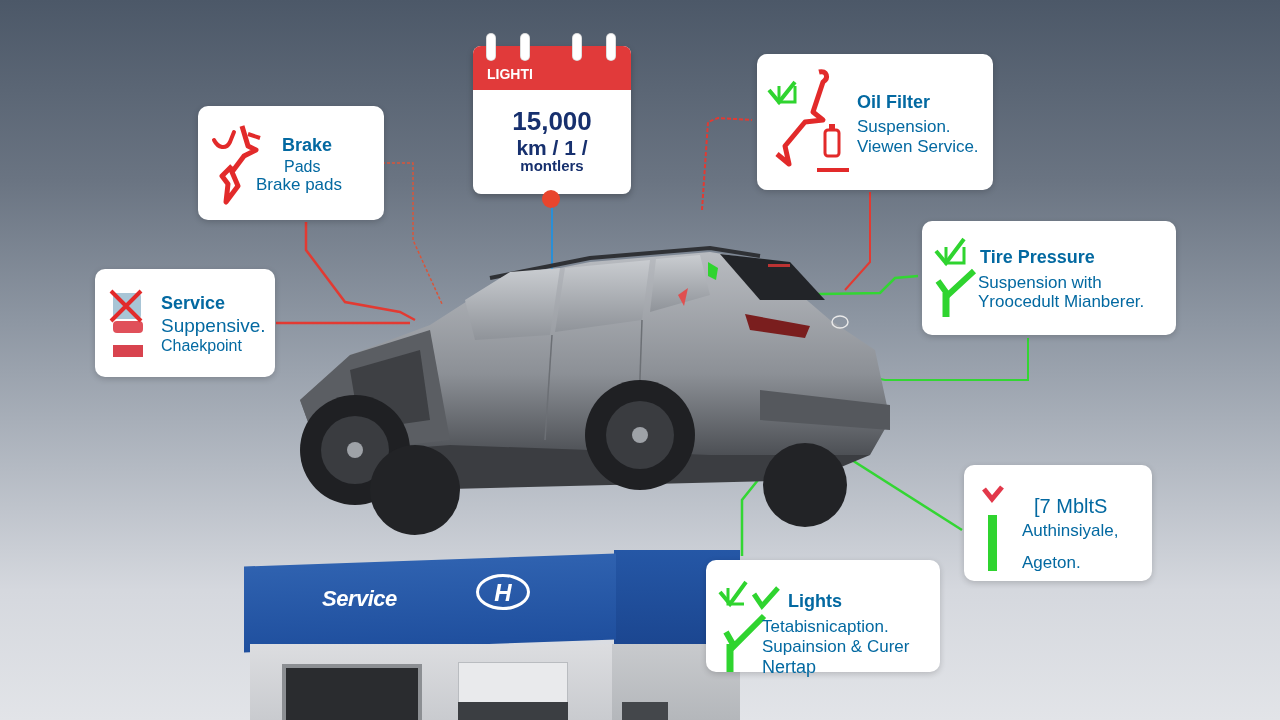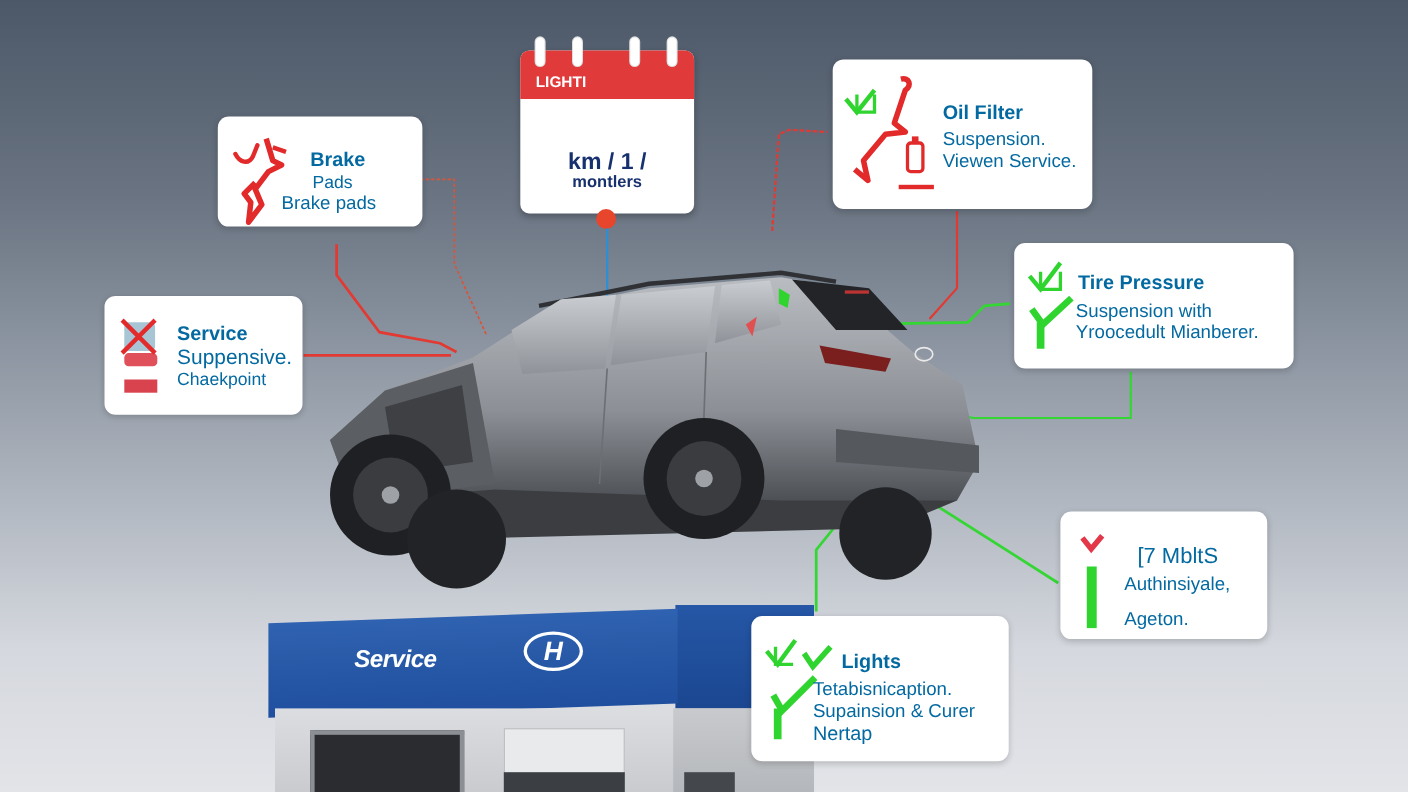--- a/index.html
+++ b/index.html
@@ -175,26 +175,27 @@
   <path d="M388,55 L398,48 L394,66 Z" fill="#e05050"></path>
 </svg>
 
 <div class="calendar">
   <div class="cal-head"></div>
   <div class="ring" style="left:14px"></div>
   <div class="ring" style="left:48px"></div>
   <div class="ring" style="left:100px"></div>
   <div class="ring" style="left:134px"></div>
   <div class="cal-label">LIGHTI</div>
+  <div class="cal-value" style="top:60px;font-size:26px">15,000</div>
   <div class="cal-value" style="top:92px;font-size:21px;line-height:20px">km / 1 /</div>
   <div class="cal-value" style="top:110px;font-size:15px;line-height:20px">montlers</div>
   <div class="cal-pin"></div>
 </div>
 
-<div class="card" style="left:198px;top:106px;width:186px;height:100px">
+<div class="card" style="left:198px;top:106px;width:186px;height:114px">
   <svg class="icon" style="left:10px;top:18px" width="70" height="84" viewBox="0 0 70 84">
     <path d="M6,16 C10,24 18,26 22,18 L26,8" stroke="#e22a2a" stroke-width="4" fill="none" stroke-linecap="round"></path>
     <path d="M34,2 L40,22 L48,26 L36,32 L24,48 L30,62 L18,78 L20,60 L14,52 L24,42" stroke="#e22a2a" stroke-width="5" fill="none" stroke-linejoin="round"></path>
     <path d="M40,10 L52,14" stroke="#e22a2a" stroke-width="4" fill="none"></path>
   </svg>
   <div class="text" style="left:84px;top:28px">
     <div class="title" style="font-weight:bold">Brake</div>
   </div>
   <div class="text line" style="left:86px;top:51px">Pads</div>
   <div class="text line" style="left:58px;top:69px;font-size:17px">Brake pads</div>
@@ -254,21 +255,21 @@
   <div class="sign-text">Service</div>
   <div class="logo"></div>
   <div class="wall"></div>
   <div class="wall-side"></div>
   <div class="door"></div>
   <div class="window-panel"></div>
   <div class="window-glass"></div>
   <div class="side-window"></div>
 </div>
 
-<div class="card" style="left:683px;top:560px;width:234px;height:132px">
+<div class="card" style="left:706px;top:560px;width:234px;height:112px">
   <svg class="icon" style="left:12px;top:18px" width="64" height="96" viewBox="0 0 64 96">
     <path d="M2,14 L12,26 L28,4" stroke="#2fd42f" stroke-width="4" fill="none"></path>
     <path d="M10,10 L10,26 L26,26" stroke="#2fd42f" stroke-width="3" fill="none"></path>
     <path d="M36,16 L44,28 L60,10" stroke="#2fd42f" stroke-width="5" fill="none"></path>
     <path d="M8,54 L16,68 L46,38" stroke="#2fd42f" stroke-width="6" fill="none"></path>
     <path d="M12,66 L12,94" stroke="#2fd42f" stroke-width="7"></path>
   </svg>
   <div class="text title" style="left:82px;top:30px">Lights</div>
   <div class="text line" style="left:56px;top:57px;font-size:17px">Tetabisnicaption.</div>
   <div class="text line" style="left:56px;top:77px;font-size:17px">Supainsion &amp; Curer</div>

